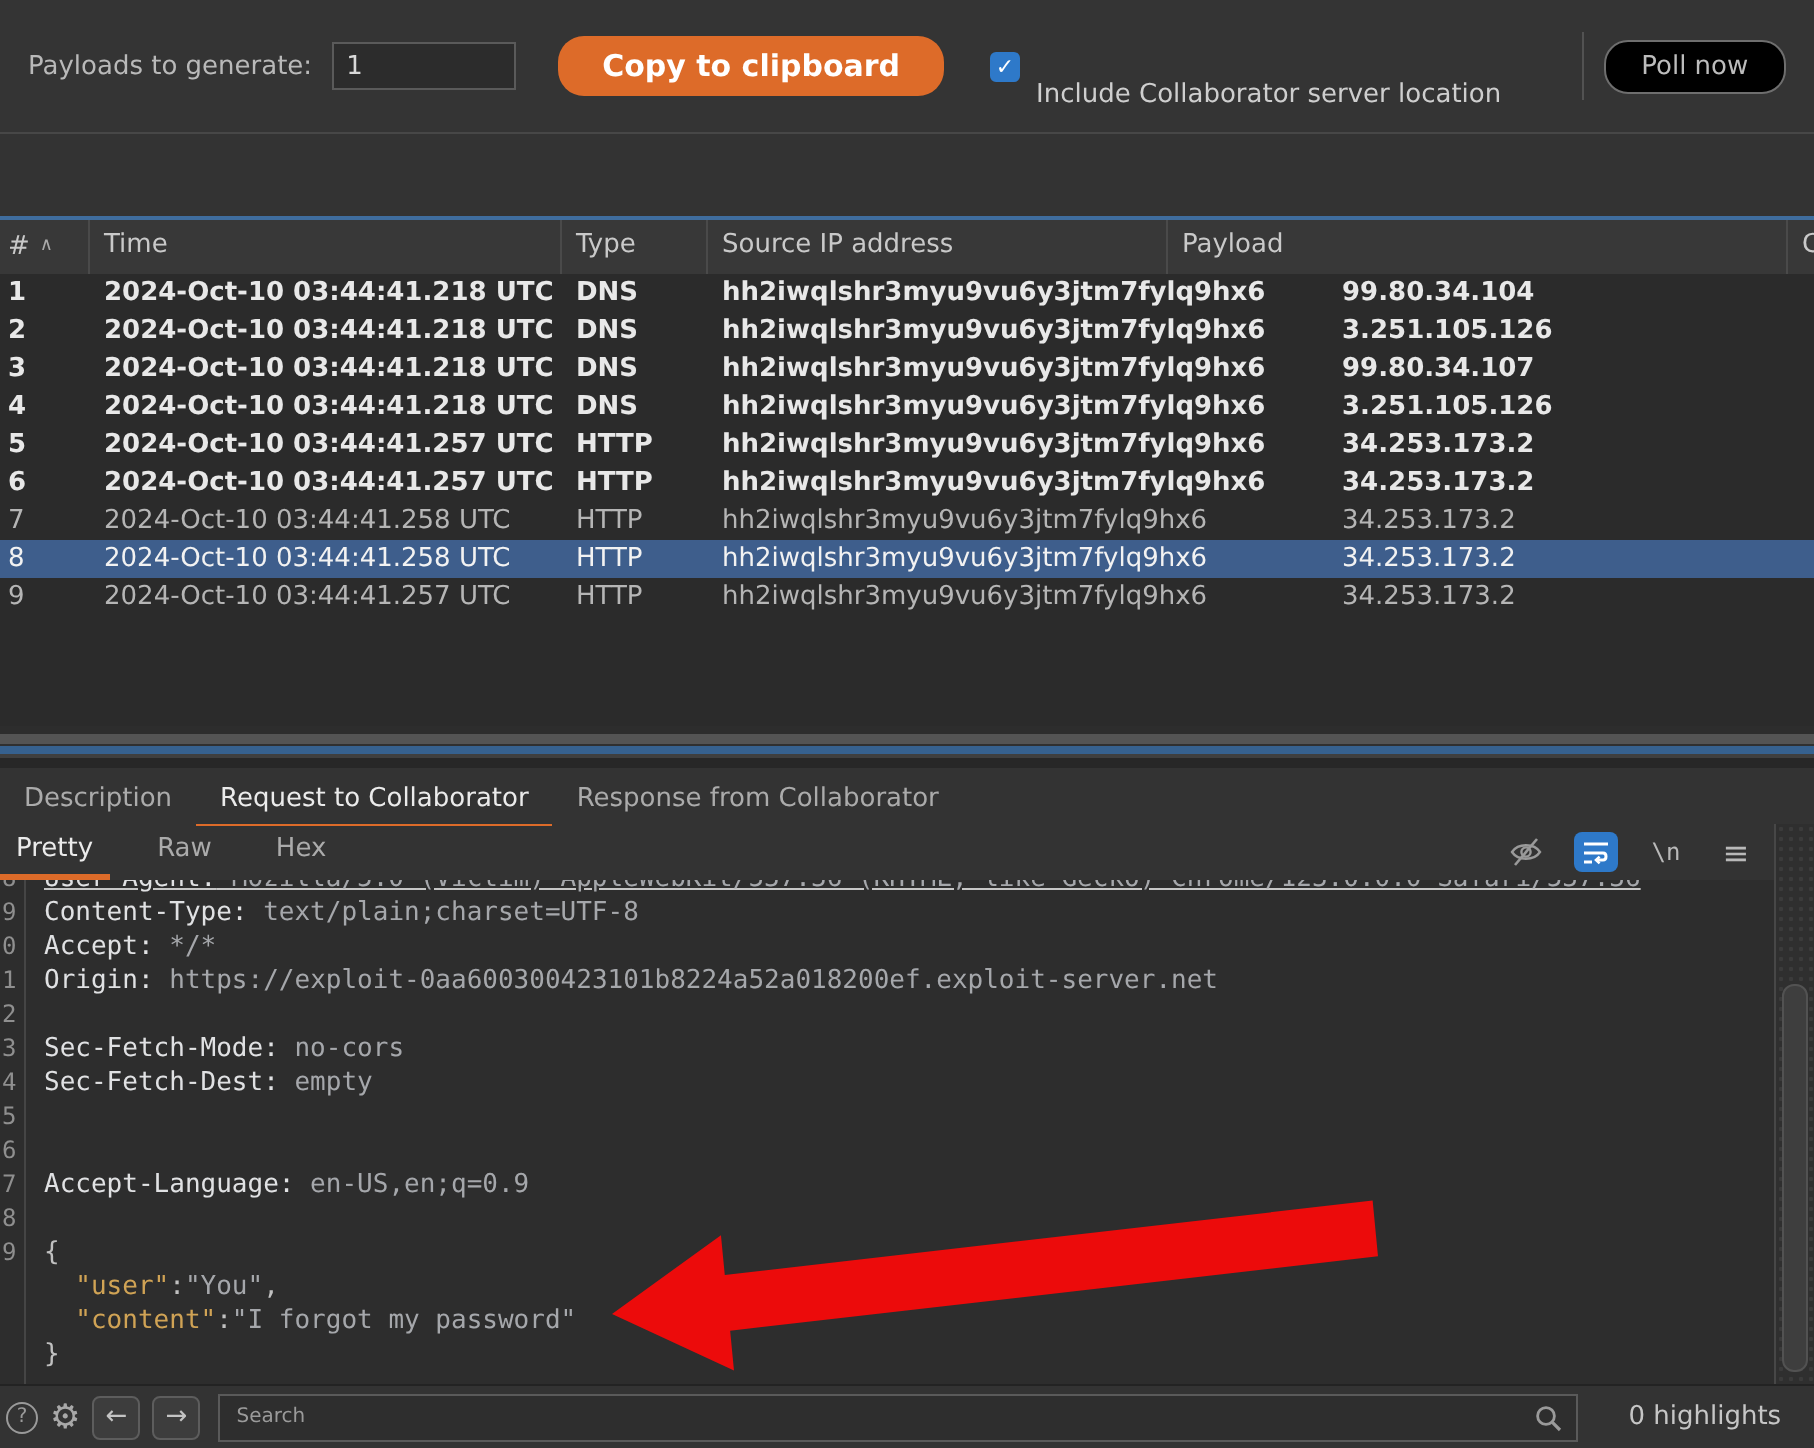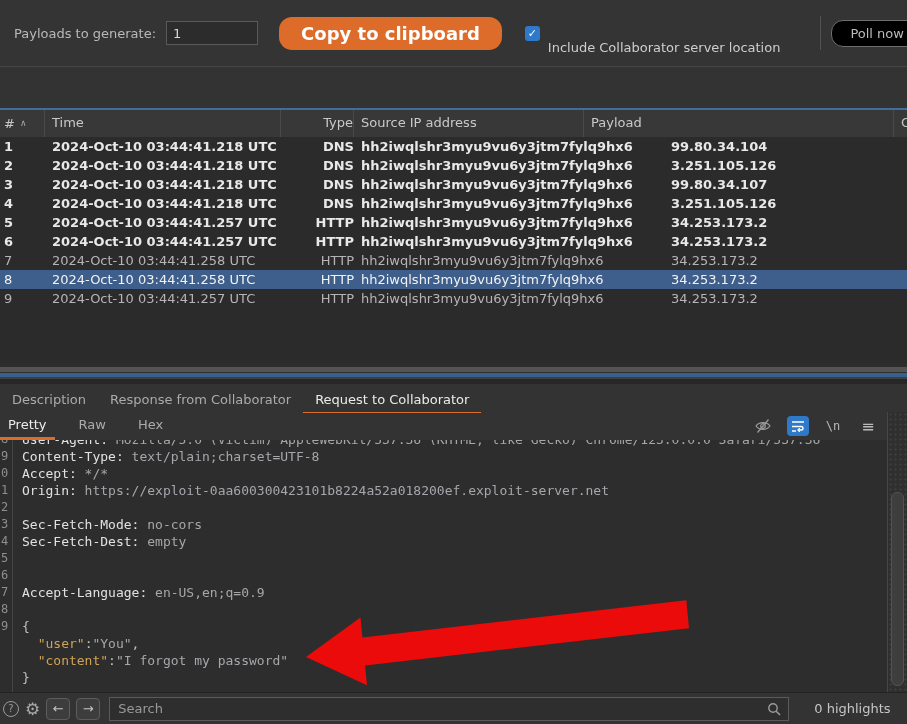--- a/index.html
+++ b/index.html
@@ -17,21 +17,21 @@
     white-space:nowrap; overflow:hidden;
   }
   .tb-label { color:#b9b9b9; }
   #payloads-input {
     margin-left:10px; width:92px; height:24px; background:#2c2c2c;
     border:1px solid #5a5a5a; color:#d8d8d8; padding-left:6px; font-size:13px;
     font-family:inherit;
   }
   #copy-btn {
     margin-left:21px; background:var(--orange,#dd6b29); color:#ffffff;
-    font-weight:bold; font-size:18px; border:none; border-radius:13px;
+    font-weight:bold; font-size:15px; border:none; border-radius:13px;
     padding:6px 22px; font-family:inherit; cursor:pointer;
   }
   #include-cb {
     margin-left:23px; width:15px; height:15px; border-radius:3px;
     background:var(--blue,#2e79c9); color:#fff; font-size:11px; line-height:15px;
     text-align:center; flex:none;
   }
   #include-label { margin-left:8px; color:#cecece;margin-top:29px; }
   .vdivider { width:1px; height:34px; background:#525252; margin-left:40px; flex:none; }
   #poll-btn {
@@ -42,21 +42,21 @@
   
   #table {
     position:absolute; top:108px; left:0; width:907px; height:255px;
     background:#2b2b2b; border-top:2px solid #3f6d9e;
   }
   #thead { display:flex; height:27px; background:#383838; color:#c9c9c9; }
   #thead .hcell {
     line-height:26px; padding-left:7px; border-right:1px solid #4a4a4a;
     overflow:hidden; white-space:nowrap; flex:none;
   }
-  .c-num { width:45px; } .c-time { width:236px; } .c-type { width:73px;text-align:right; }
+  .c-num { width:45px; } .c-time { width:236px; } .c-type { width:73px; }
   .c-payload { width:310px; } .c-ip { width:230px; } .c-comment { flex:1 1 auto; }
   #thead .c-num { padding-left:4px; }
   .sort-caret { font-size:9px; color:#a9a9a9; margin-left:5px; vertical-align:2px; }
   .trow { display:flex; height:19px; line-height:19px; color:#b5b5b5; white-space:nowrap; }
   .trow .cell { padding-left:7px; overflow:hidden; flex:none; }
   .trow .c-num { padding-left:4px; }
   .trow.bold { font-weight:bold; color:#e8e8e8; }
   .trow.selected { background:var(--selblue,#3e5e8c); color:#f2f2f2; }
   
   #splitter { position:absolute; top:363px; left:0; width:907px; height:21px; }
@@ -90,21 +90,21 @@
   #editor {
     position:absolute; top:440px; left:0; width:887px; height:252px;
     background:#2d2d2d; overflow:hidden;
     font-family:"DejaVu Sans Mono","Liberation Mono",monospace; font-size:13px;
   }
   #editor::before {
     content:""; position:absolute; left:12px; top:0; bottom:0;
     border-left:1px solid #454545;
   }
   .cline { position:relative; height:17px; line-height:17px; padding-left:22px; white-space:pre; }
-  .cline.partial { margin-top:-9px; }
+  .cline.partial { margin-top:-9px;text-decoration:underline; }
   .lnum { position:absolute; left:1px; top:0; color:#8f8f8f; font-size:12px; }
   .hname { color:#e0e1e3; }
   .hval  { color:#a5a7ab; }
   .jkey  { color:#d0a355; }
   .jval  { color:#a5a7ab; }
   .punct { color:#c0c0c0; }
   
   #vscroll {
     position:absolute; top:412px; left:887px; width:20px; height:280px;
     background:#2f2f2f; border-left:1px solid #474747;
@@ -129,21 +129,21 @@
   }
   #gear-icon { font-size:17px; color:#a8a8a8; margin-left:6px; flex:none; cursor:pointer; }
   .nav-btn {
     margin-left:6px; width:24px; height:22px; background:#3d3d3d;
     border:1px solid #5d5d5d; border-radius:4px; color:#c4c4c4; font-size:13px;
     display:flex; align-items:center; justify-content:center; cursor:pointer; flex:none;
   }
   #search-wrap { position:relative; margin-left:9px; width:680px; flex:none; }
   #search-input {
     width:100%; height:24px; background:#2e2e2e; border:1px solid #5a5a5a;
-    color:#d6d6d6; padding:0 28px 0 8px; font-size:13px; font-family:inherit;
+    color:#d6d6d6; padding:0 28px 0 8px; font-size:10px; font-family:inherit;
   }
   #search-input::placeholder { color:#9a9a9a; }
   #search-glass { position:absolute; right:8px; top:5px; }
   #highlights { margin-left:25px; color:#c6c6c6; }
 </style>
 </head>
 <body>
 
 <div id="toolbar">
   <span class="tb-label">Payloads to generate:</span>
@@ -238,22 +238,22 @@
   <div class="s1"></div>
     <div class="s2"></div>
     <div class="s3"></div>
   <div class="s4"></div>
     <div class="s5"></div>
     <div class="s6"></div>
 </div>
 
 <div id="tabs">
   <div class="tab">Description</div>
+  <div class="tab active">Request to Collaborator</div>
   <div class="tab">Response from Collaborator</div>
-  <div class="tab active">Request to Collaborator</div>
 </div>
 
 <div id="subtabs">
   <div class="subtab active">Pretty</div>
   <div class="subtab">Raw</div>
   <div class="subtab">Hex</div>
   <div id="editor-icons">
     <span class="icon-btn">
       <svg width="18" height="16" viewBox="0 0 18 16">
         <path d="M2 8 C5 3.5 13 3.5 16 8 C13 12.5 5 12.5 2 8 Z" fill="none" stroke="#9a9a9a" stroke-width="1.2"></path>

